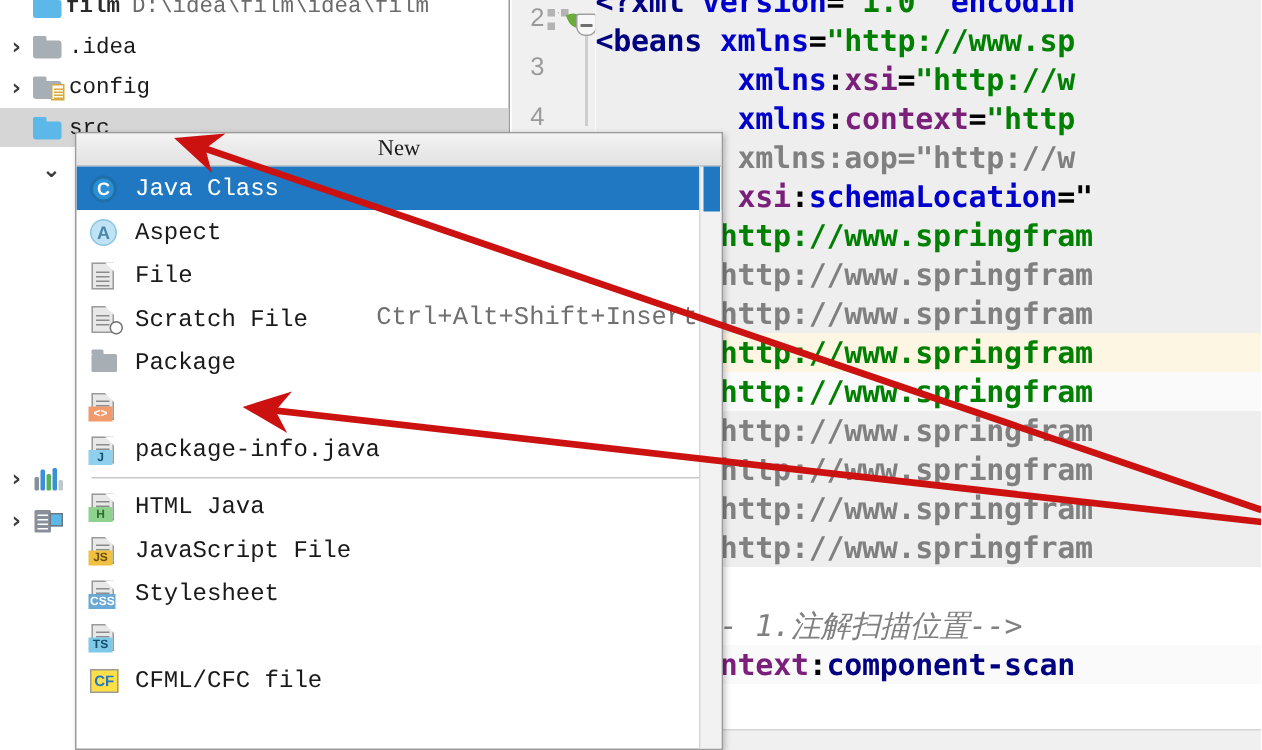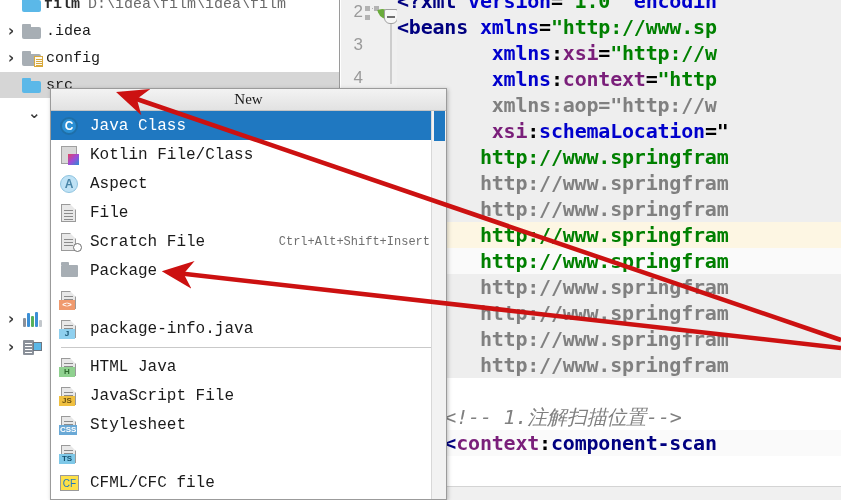--- a/index.html
+++ b/index.html
@@ -164,21 +164,21 @@
   .t-plain{ color: #000000; }
   .t-cmt  { color: #808080; font-style: italic; font-weight: normal; }
   .ed-bottom-bar {
     position:absolute; left:0; bottom:0; width:500px; height:14px;
     background:#f0f0f0; border-top:1px solid #d4d4d4;
   }
 
   
   #new-menu {
     position: absolute; left: 50px; top: 88px;
-    width: 397px; height: 412px;
+    width: 432px; height: 412px;
     background: #ffffff;
     border: 1px solid #9b9b9b;
     box-shadow: 1px 1px 4px rgba(0,0,0,0.25);
     overflow: hidden;
   }
   #menu-title {
     height: 22px; width: 100%;
     background: linear-gradient(to bottom,#f3f3f3,#e2e2e2);
     border-bottom: 1px solid #c4c4c4;
     display:flex; align-items:center; justify-content:center;
@@ -194,21 +194,21 @@
     font-size: 16px; color: #1a1a1a;
     white-space: nowrap;
   }
   .menu-item.sel { background: #1f78c1; color: #ffffff; }
   .menu-item .mi-ico {
     width: 22px; height: 20px; flex: 0 0 22px;
     margin-right: 9px; position: relative;
   }
   .menu-item .mi-label { flex: 1 1 auto; }
   .menu-item .mi-short {
-    color: #6f6f6f; font-size: 12px;
+    color: #6f6f6f; font-size: 17px;
     font-family: "Liberation Mono", monospace;
     padding-right: 16px;
   }
   .menu-sep {
     height: 1px; margin: 4px 10px 4px 10px;
     background: #c9c9c9;
   }
   #menu-scroll {
     position: absolute; right: 0; top: 22px;
     width: 15px; height: 390px;
@@ -270,21 +270,21 @@
     background:#d8d8d8; border:1px solid #a0a0a0;
   }
   .ic-kotlin .k {
     position:absolute; right:-3px; bottom:-2px; width:11px; height:11px;
     background: linear-gradient(135deg,#e24462 0%, #9f4bd8 50%, #2a8fd4 100%);
   }
   .ic-cf {
     position:absolute; left:1px; top:2px; width:19px; height:16px;
     background:#fde047; border:1px solid #9a9a9a;
     font-family:"Liberation Sans", sans-serif;
-    font-size:10px; font-weight:normal; color:#1f78c1;
+    font-size:10px; font-weight:bold; color:#1f78c1;
     text-align:center; line-height:16px;
   }
   .ic-clock {
     position:absolute; right:-1px; bottom:0px;
     width:9px; height:9px; border-radius:50%;
     background:#ffffff; border:1px solid #6f6f6f;
   }
 
   
   #annotations {
@@ -418,28 +418,20 @@
     <div id="menu-title">New</div>
     <div id="menu-items">
         <div class="menu-item sel">
           <span class="mi-ico">
             <span class="ic-circle c-java">C</span>
           </span>
           <span class="mi-label">Java Class</span>
         </div>
         <div class="menu-item">
           <span class="mi-ico">
-            <span class="ic-kotlin">
-              <span class="k"></span>
-            </span>
-          </span>
-          <span class="mi-label">Kotlin File/Class</span>
-        </div>
-        <div class="menu-item">
-          <span class="mi-ico">
             <span class="ic-circle c-aspect">A</span>
           </span>
           <span class="mi-label">Aspect</span>
         </div>
         <div class="menu-item">
           <span class="mi-ico">
             <span class="ic-file">
               <span class="fold"></span>
               <i style="top:5px"></i>
               <i style="top:8px"></i>

